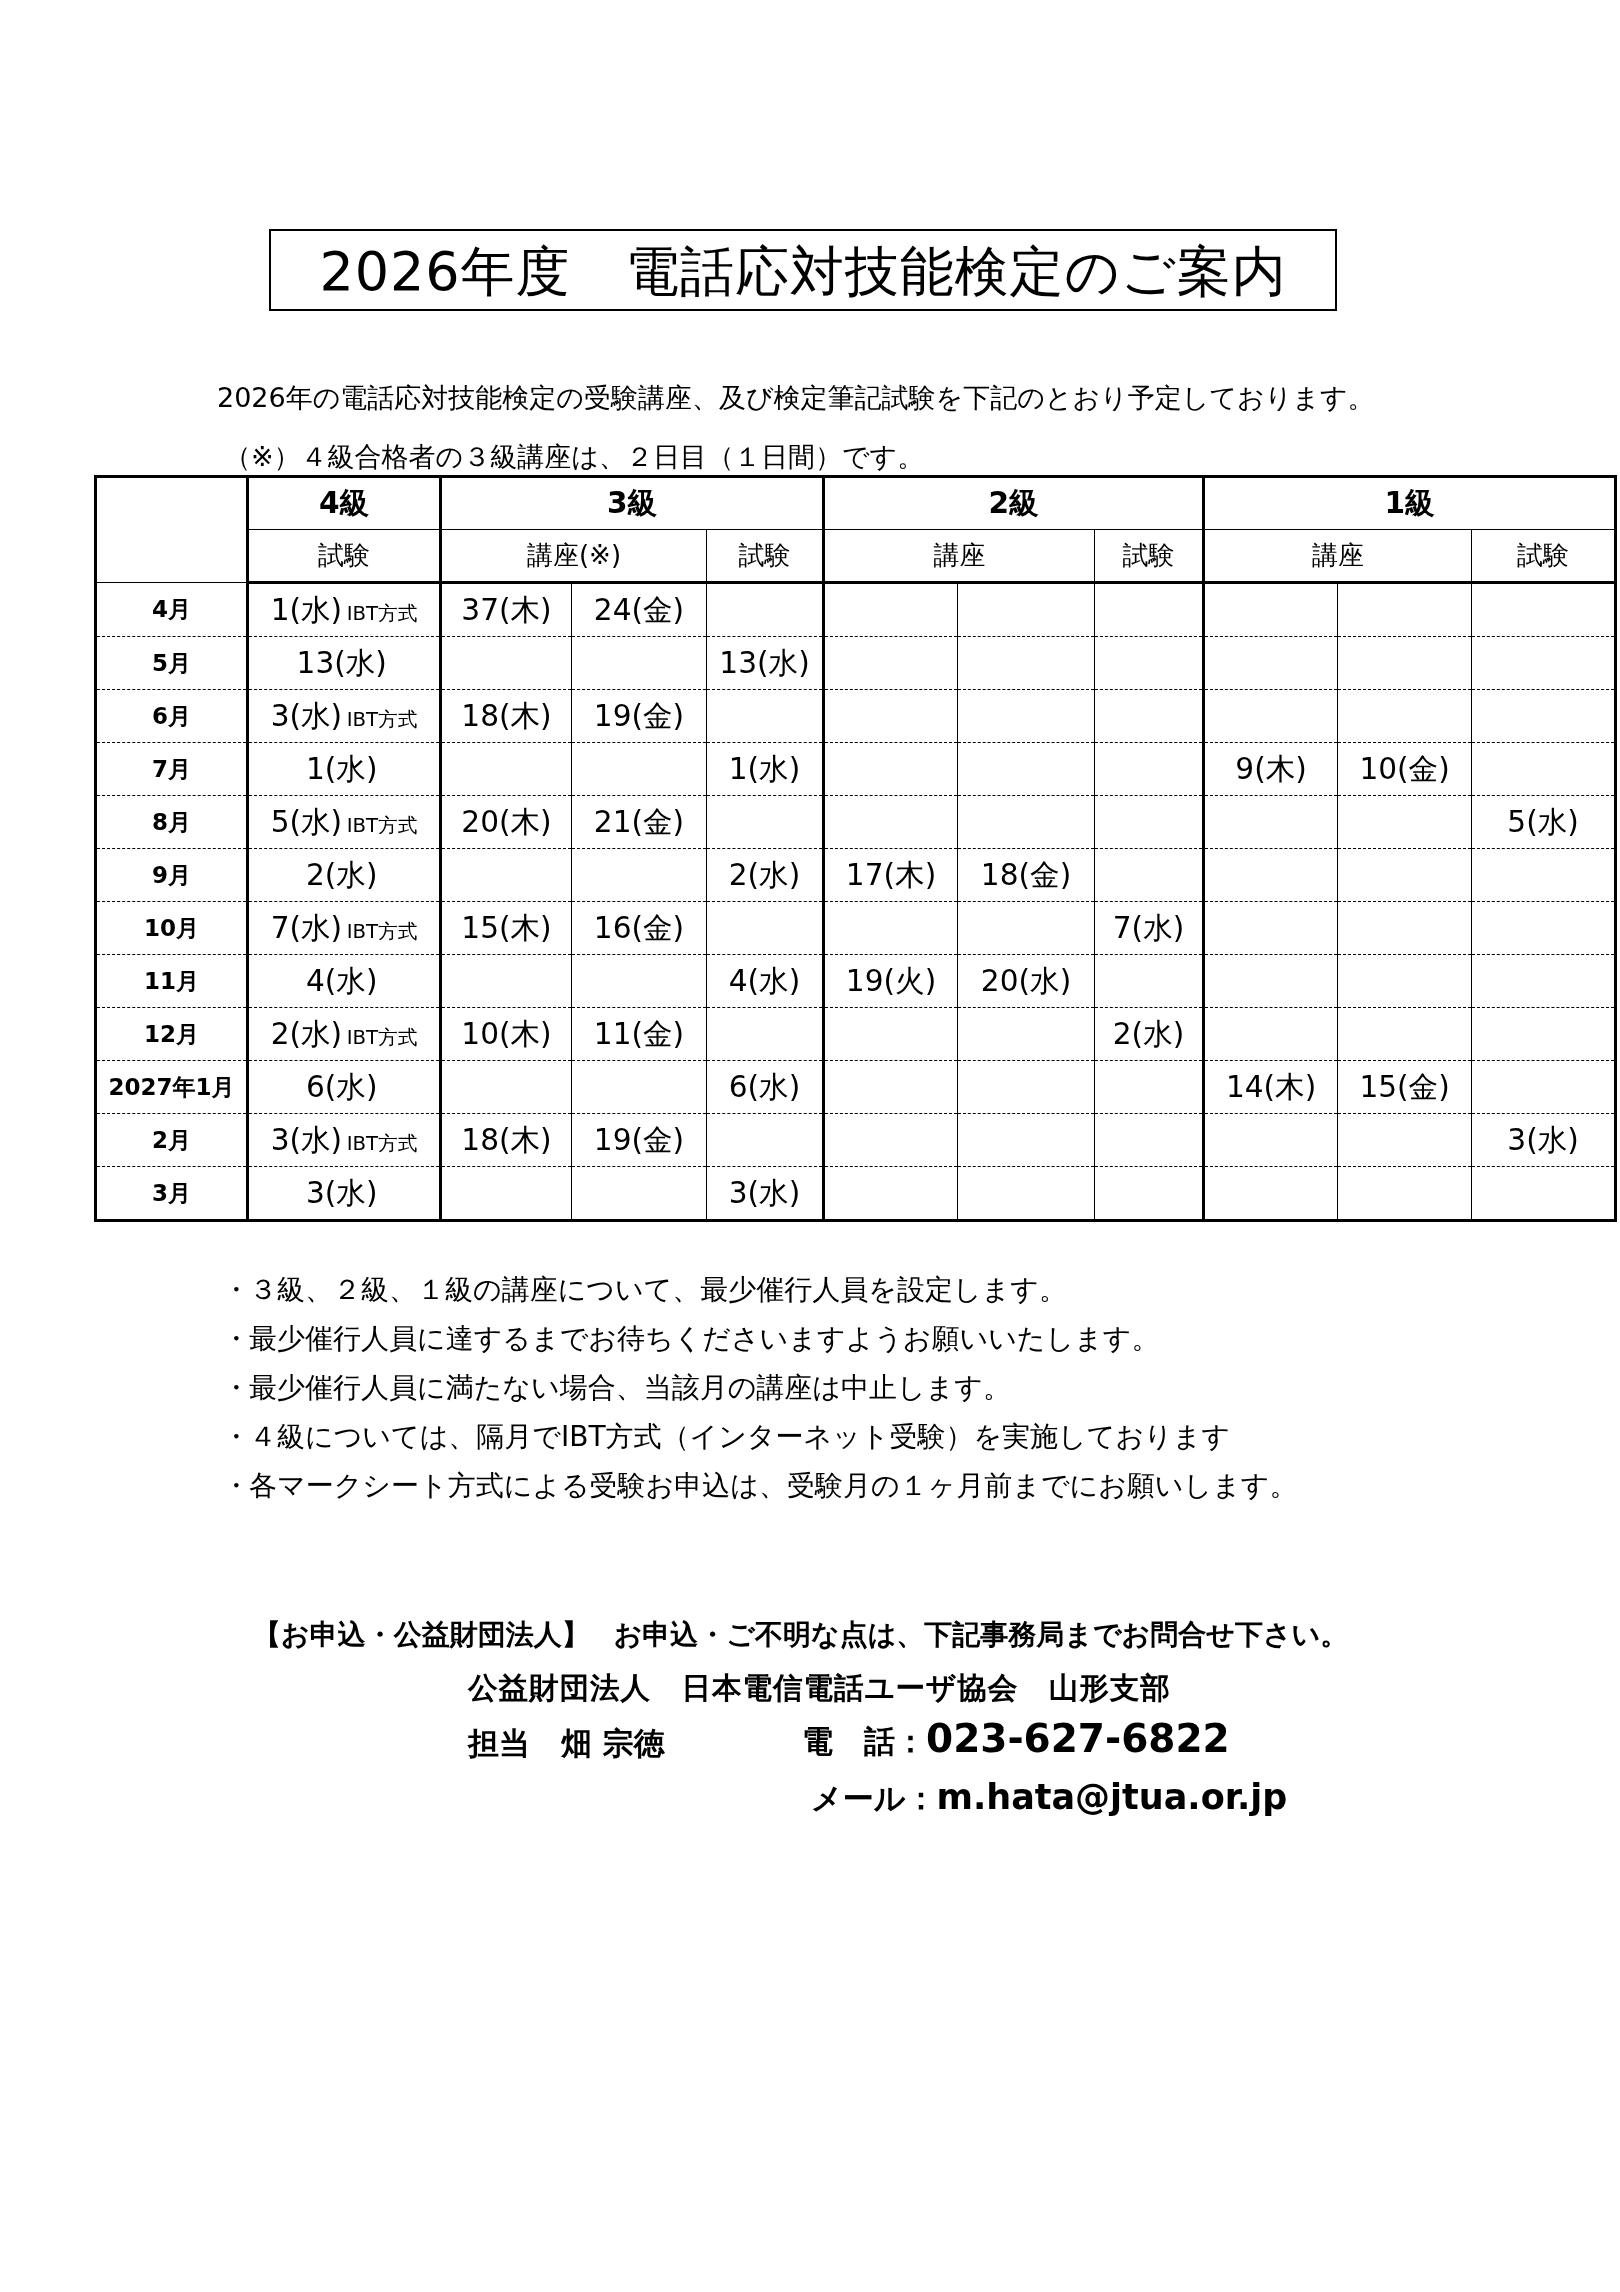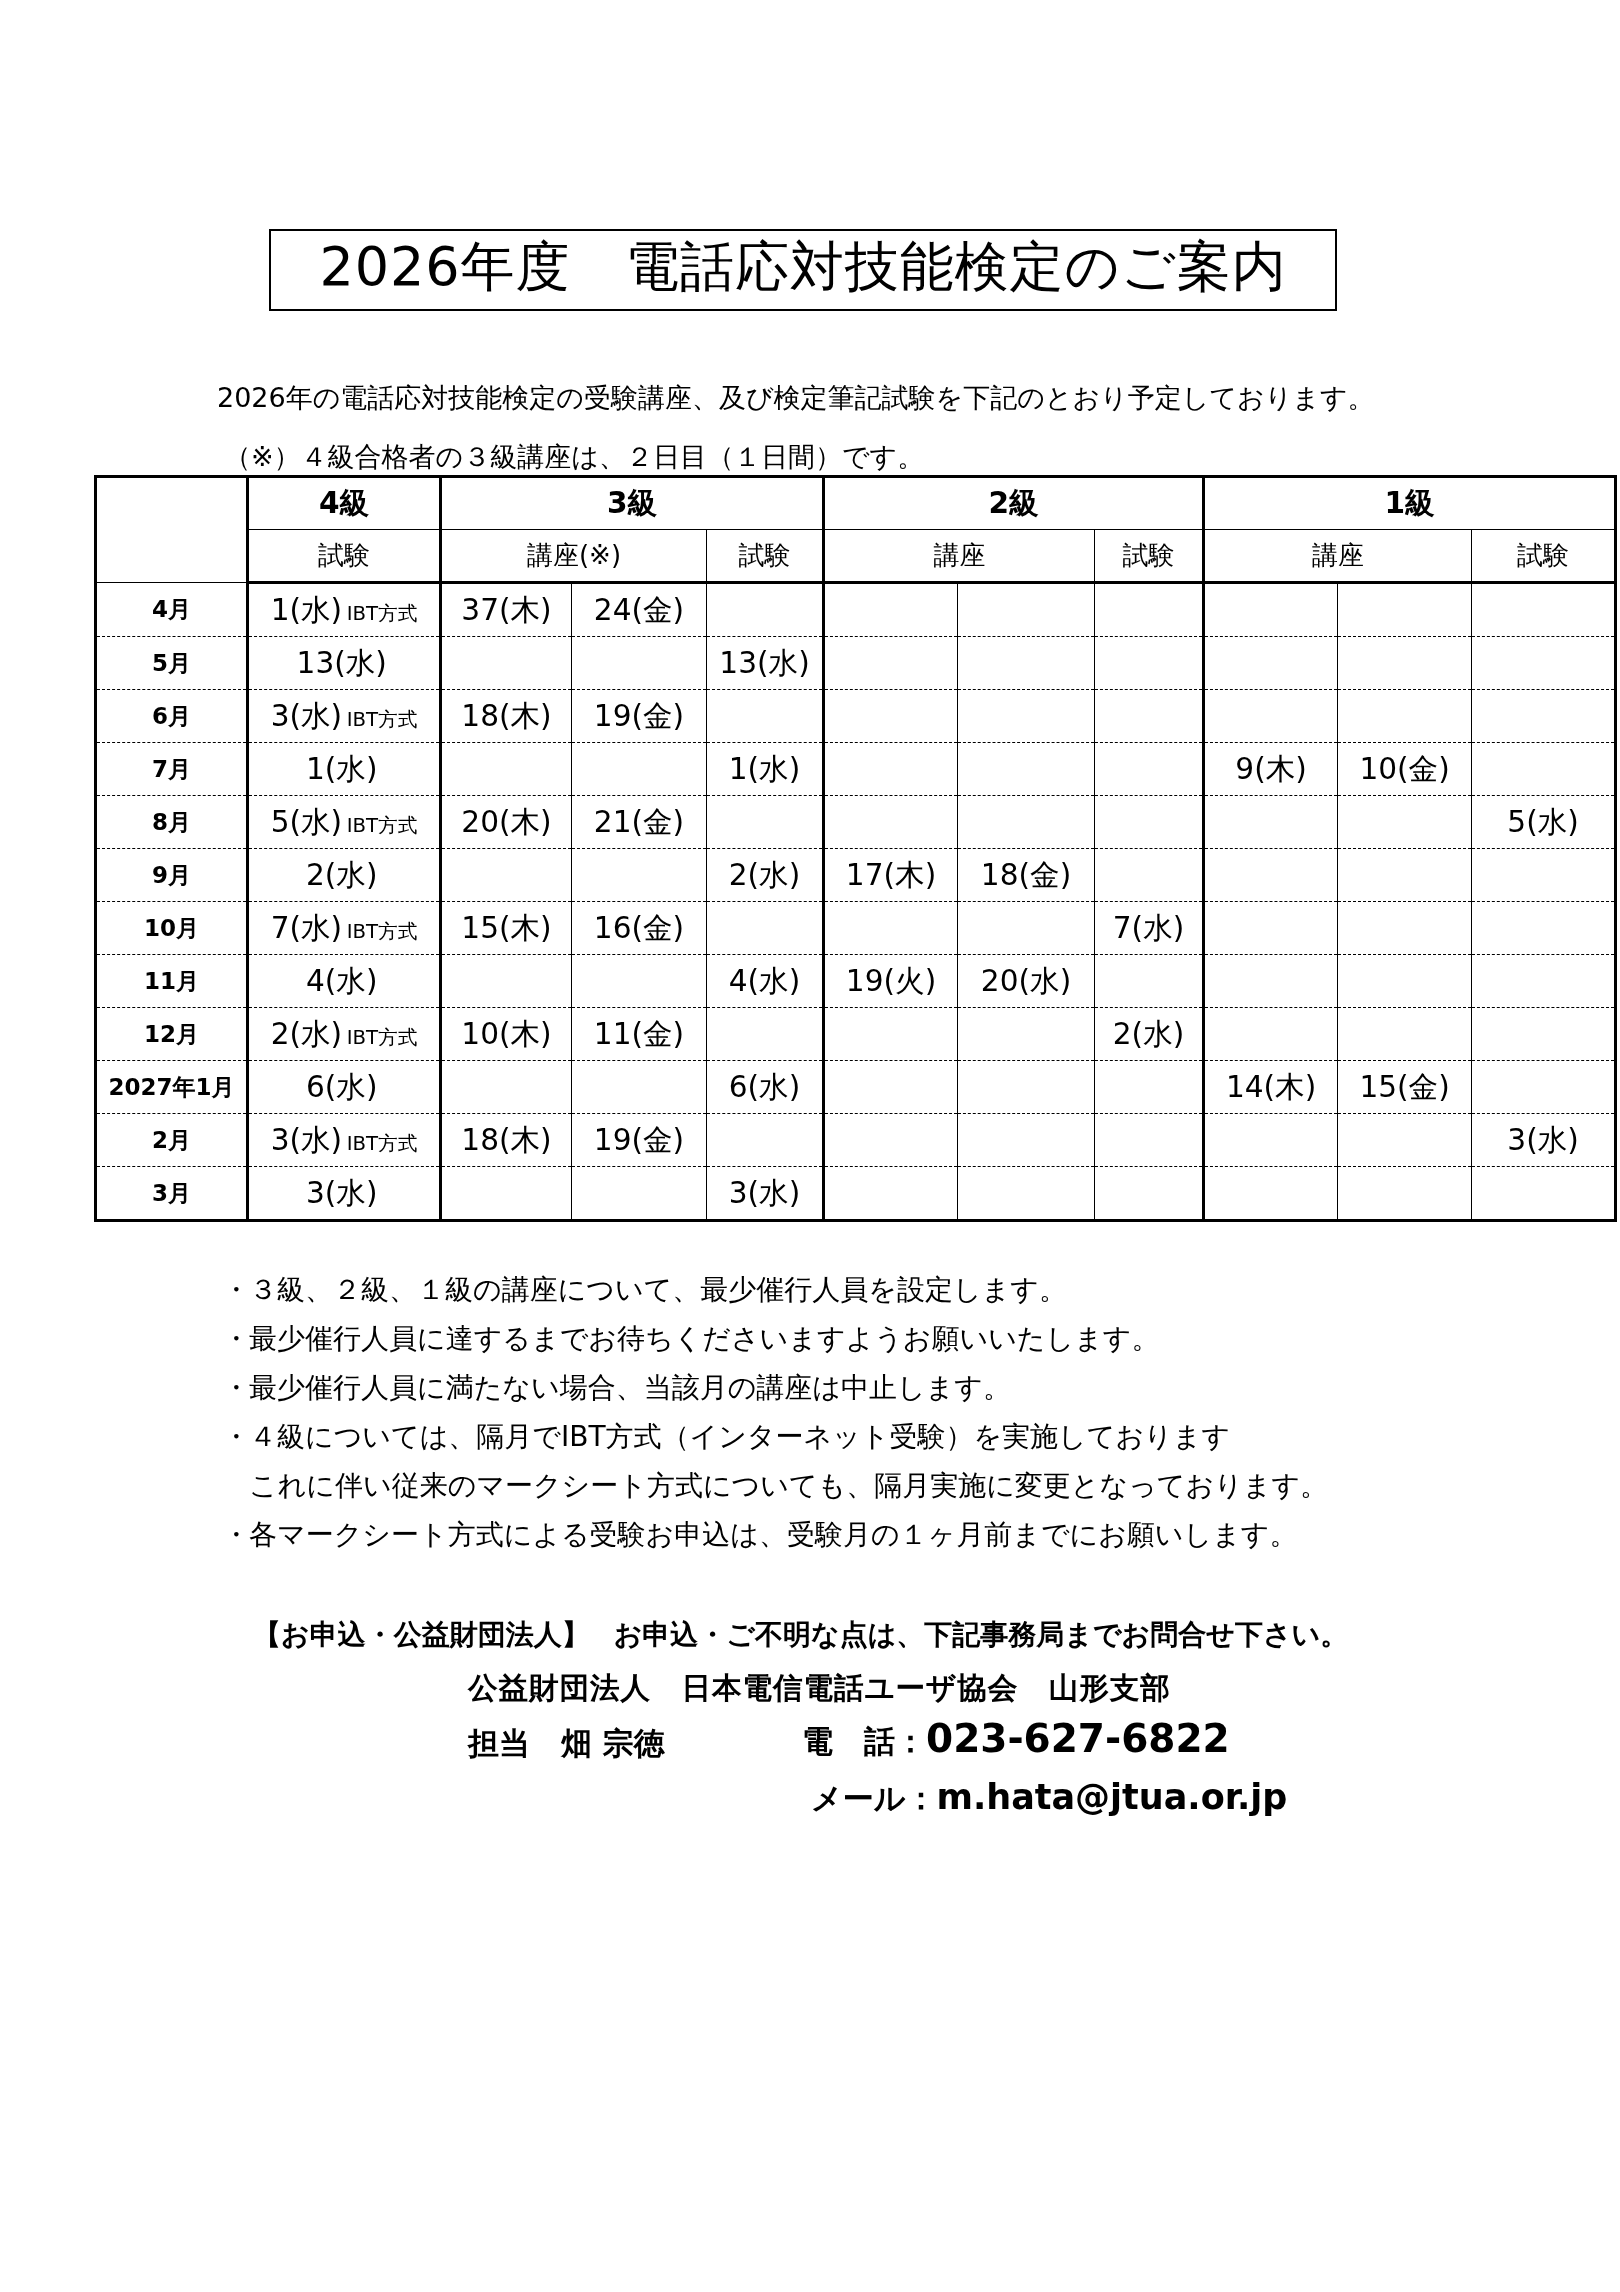--- a/index.html
+++ b/index.html
@@ -20,21 +20,21 @@
   
   .title-box {
     position: absolute;
     left: 269px;
     top: 229px;
     width: 1068px;
     height: 82px;
     border: 2.7px solid #000;
     box-sizing: border-box;
     display: flex;
-    align-items: flex-start;
+    align-items: flex-end;
     justify-content: center;
   }
   .title-text {
     font-size: 54px;
     font-weight: 500;
     letter-spacing: 0.9px;
     white-space: nowrap;
   }
 
   
@@ -349,21 +349,20 @@
   <div class="notes">
 
       <div class="note-line"><span class="bullet">・</span><span>３級、２級、１級の講座について、最少催行人員を設定します。</span></div>
 
       <div class="note-line"><span class="bullet">・</span><span>最少催行人員に達するまでお待ちくださいますようお願いいたします。</span></div>
 
       <div class="note-line"><span class="bullet">・</span><span>最少催行人員に満たない場合、当該月の講座は中止します。</span></div>
 
       <div class="note-line"><span class="bullet">・</span><span>４級については、隔月でIBT方式（インターネット受験）を実施しております</span></div>
 
-      <div class="note-line"><span class="bullet"></span><span>これに伴い従来のマークシート方式についても、隔月実施に変更となっております。</span></div>
 
       <div class="note-line"><span class="bullet">・</span><span>各マークシート方式による受験お申込は、受験月の１ヶ月前までにお願いします。</span></div>
     </div>
 
   <div class="contact">
     <div class="c-line c1"><span>【お申込・公益財団法人】</span><span class="rest">お申込・ご不明な点は、下記事務局までお問合せ下さい。</span></div>
     <div class="c-line c2">公益財団法人　日本電信電話ユーザ協会　山形支部</div>
     <div class="c-line c3-person">担当　畑 宗徳</div>
     <div class="c-line c3-phone"><span class="c-label">電　話：</span><span class="c-phone-value">023-627-6822</span></div>
     <div class="c-line c4"><span class="c-label">メール：</span><span class="c-email-value">m.hata@jtua.or.jp</span></div>

